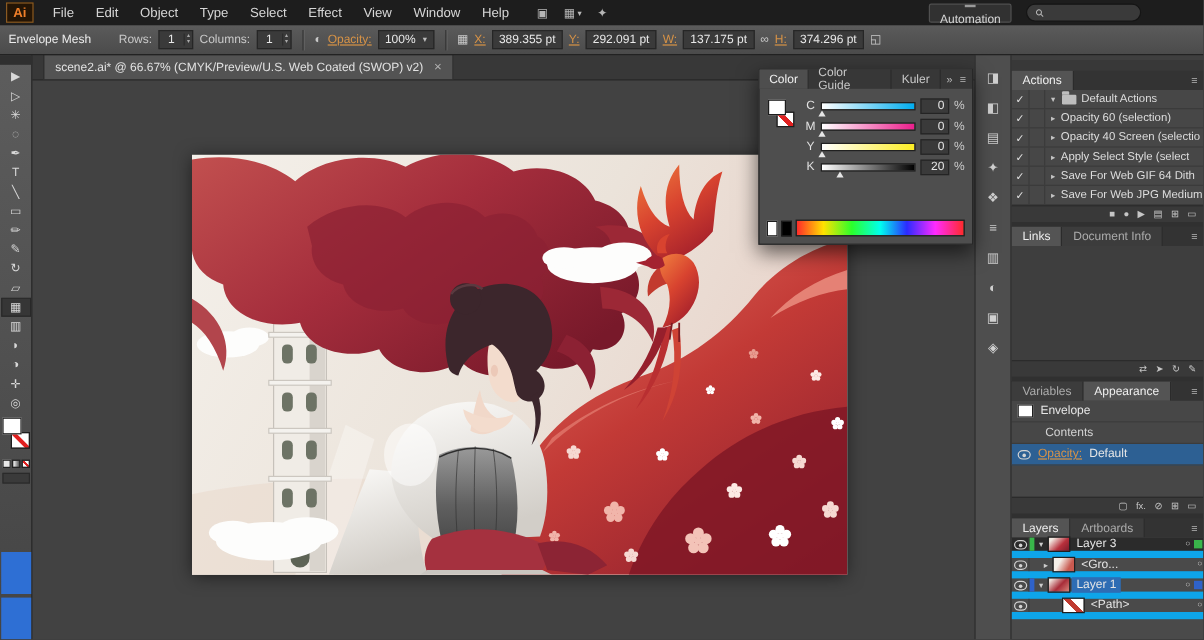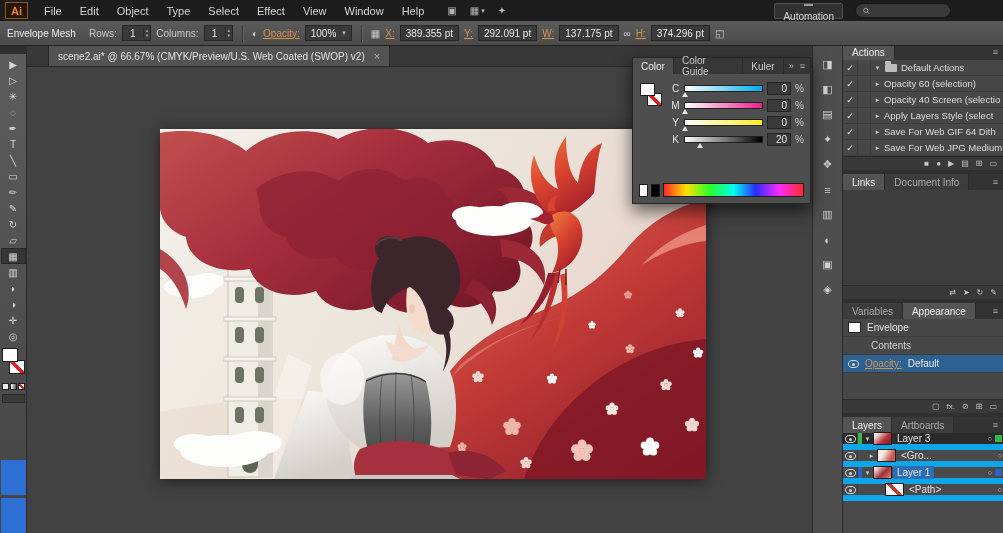--- a/index.html
+++ b/index.html
@@ -14,21 +14,21 @@
   .mb-icons { display:flex; align-items:center; gap:13px; margin-left:14px; color:#b5b5b5; font-size:10px; }
   .mb-ic { display:flex; align-items:center; gap:2px; }
   .mb-spacer { flex:1; }
   .workspace { display:flex; align-items:center; gap:5px; background:#313131; border:1px solid #505050; height:16px; padding:0 8px; border-radius:2px; color:#d8d8d8;flex-direction:column; }
   .ws-glyph { width:9px; height:8px; border:1px solid #9a9a9a; background:linear-gradient(#777,#444); }
   .searchbox { display:flex; align-items:center; gap:5px; background:#3a3a3a; border:1px solid #151515; border-radius:9px; height:15px; width:96px; padding:0 7px; margin:0 52px 0 12px; }
   .searchbox input { background:transparent; border:none; outline:none; color:#ddd; font-size:10px; width:68px; font-family:"Liberation Sans",sans-serif; }
 
   
   .controlbar { position:absolute; top:21px; left:0; right:0; height:25px; background:linear-gradient(#5b5b5b,#4b4b4b); border-bottom:1px solid #222; display:flex; align-items:center; gap:5px; padding:0 7px; z-index:8; }
-  .cb-title { color:#ececec; margin-right:8px; }
+  .cb-title { color:#ececec; margin-right:18px; }
   .cb-label { color:#c9c9c9; }
   .stepper { display:flex; align-items:center; background:#3a3a3a; border:1px solid #262626; height:16px; }
   .stepper .val { width:20px; text-align:center; color:#e8e8e8; }
   .st-arrows { display:flex; flex-direction:column; font-size:5px; line-height:5px; padding:0 2px; color:#aaa; border-left:1px solid #2c2c2c; }
   .cb-btn { background:linear-gradient(#6b6b6b,#4e4e4e); border:1px solid #2c2c2c; border-radius:3px; height:18px; padding:0 10px; color:#e9e9e9; display:flex; align-items:center; margin:0 4px; }
   .cb-sep { width:1px; height:17px; background:#353535; box-shadow:1px 0 0 #646464; margin:0 4px; }
   .cb-link { color:#d79347; text-decoration:underline; }
   .cb-field { background:#3a3a3a; border:1px solid #262626; height:16px; display:flex; align-items:center; padding:0 5px; color:#e8e8e8; white-space:nowrap; }
   .dd { gap:6px; }
   .dd-arrow { font-size:7px; color:#bbb; }
@@ -45,32 +45,32 @@
   .mini-row { display:flex; gap:1px; margin-top:3px; flex:none; }
   .mini { width:7px; height:7px; border:1px solid #222; background:#e8e8e8; }
   .mini.grad { background:linear-gradient(90deg,#fff,#555); }
   .mini.none { background:linear-gradient(45deg,#fff 38%,#e02020 39%,#e02020 61%,#fff 62%); }
   .mode-strip { width:23px; height:9px; margin-top:4px; background:#3a3a3a; border:1px solid #2a2a2a; flex:none; }
   .bluesq { width:25px; height:35px; background:#2e6fd4; margin-top:3px; flex:none; }
   .bluesq.first { margin-top:auto; }
 
   
   .tabbar { position:absolute; top:46px; left:27px; width:785px; height:21px; background:#383838; border-bottom:1px solid #282828; display:flex; align-items:flex-end; z-index:5; }
-  .doctab { height:21px; margin-left:21px; background:#535353; border:1px solid #282828; border-bottom:none; display:flex; align-items:center; gap:9px; padding:0 9px; font-size:10px; color:#e2e2e2; }
+  .doctab { height:21px; margin-left:9px; background:#535353; border:1px solid #282828; border-bottom:none; display:flex; align-items:center; gap:9px; padding:0 9px; font-size:10px; color:#e2e2e2; }
   .tabclose { color:#b5b5b5; font-size:11px; }
   .canvas { position:absolute; top:67px; left:27px; width:785px; bottom:0; background:#424242; overflow:hidden; z-index:1; }
   .artwork { position:absolute; left:133px; top:62px; width:546px; height:350px; box-shadow:0 2px 14px rgba(0,0,0,0.55); background:#ece5dc; }
   .artwork svg { display:block; width:100%; height:100%; }
 
   
   .dock { position:absolute; top:46px; left:812px; width:31px; bottom:0; background:#4e4e4e; border-left:1px solid #2a2a2a; border-right:1px solid #2a2a2a; display:flex; flex-direction:column; align-items:center; padding-top:10px; gap:8px; z-index:4; }
   .dock-icon { width:22px; height:17px; display:flex; align-items:center; justify-content:center; color:#cfcfcf; font-size:11px; }
 
   
-  .rightcol { position:absolute; top:35px; left:843px; width:160px; bottom:0; background:#383838; padding-top:9px; display:flex; flex-direction:column; overflow:hidden; z-index:4; }
+  .rightcol { position:absolute; top:50px; left:843px; width:160px; bottom:0; background:#383838; padding-top:9px; display:flex; flex-direction:column; overflow:hidden; z-index:4; }
   .ptabs { height:16px; display:flex; align-items:stretch; background:#333; flex:none; }
   .ptab { padding:0 9px; font-size:10px; color:#cfcfcf; background:#424242; border-right:1px solid #2b2b2b; display:flex; align-items:center; }
   .ptab.active { background:#545454; color:#efefef; }
   .ptab.dim { background:#3c3c3c; color:#ababab; }
   .pmenu { margin-left:auto; color:#b5b5b5; padding:0 5px; font-size:9px; display:flex; align-items:center; }
   .pfooter { height:14px; background:#393939; border-top:1px solid #2b2b2b; display:flex; align-items:center; justify-content:flex-end; gap:7px; padding:0 6px; color:#c6c6c6; font-size:8px; flex:none; }
   .pgap { height:4px; flex:none; background:#303030; }
 
   .actions-body { background:#474747; flex:none; }
   .arow { height:16px; display:flex; align-items:center; border-bottom:1px solid #3b3b3b; font-size:9.5px; color:#dedede; }
@@ -458,21 +458,21 @@
       <div class="arow">
         <span class="acheck">✓</span>
           <span class="agap"></span>
         <span class="aarrow">▸</span>
         <span class="aname">Opacity 40 Screen (selectio</span>
       </div>
       <div class="arow">
         <span class="acheck">✓</span>
           <span class="agap"></span>
         <span class="aarrow">▸</span>
-        <span class="aname">Apply Layers Style (select</span>
+        <span class="aname">Apply Select Style (select</span>
       </div>
       <div class="arow">
         <span class="acheck">✓</span>
           <span class="agap"></span>
         <span class="aarrow">▸</span>
         <span class="aname">Save For Web GIF 64 Dith</span>
       </div>
       <div class="arow">
         <span class="acheck">✓</span>
           <span class="agap"></span>

